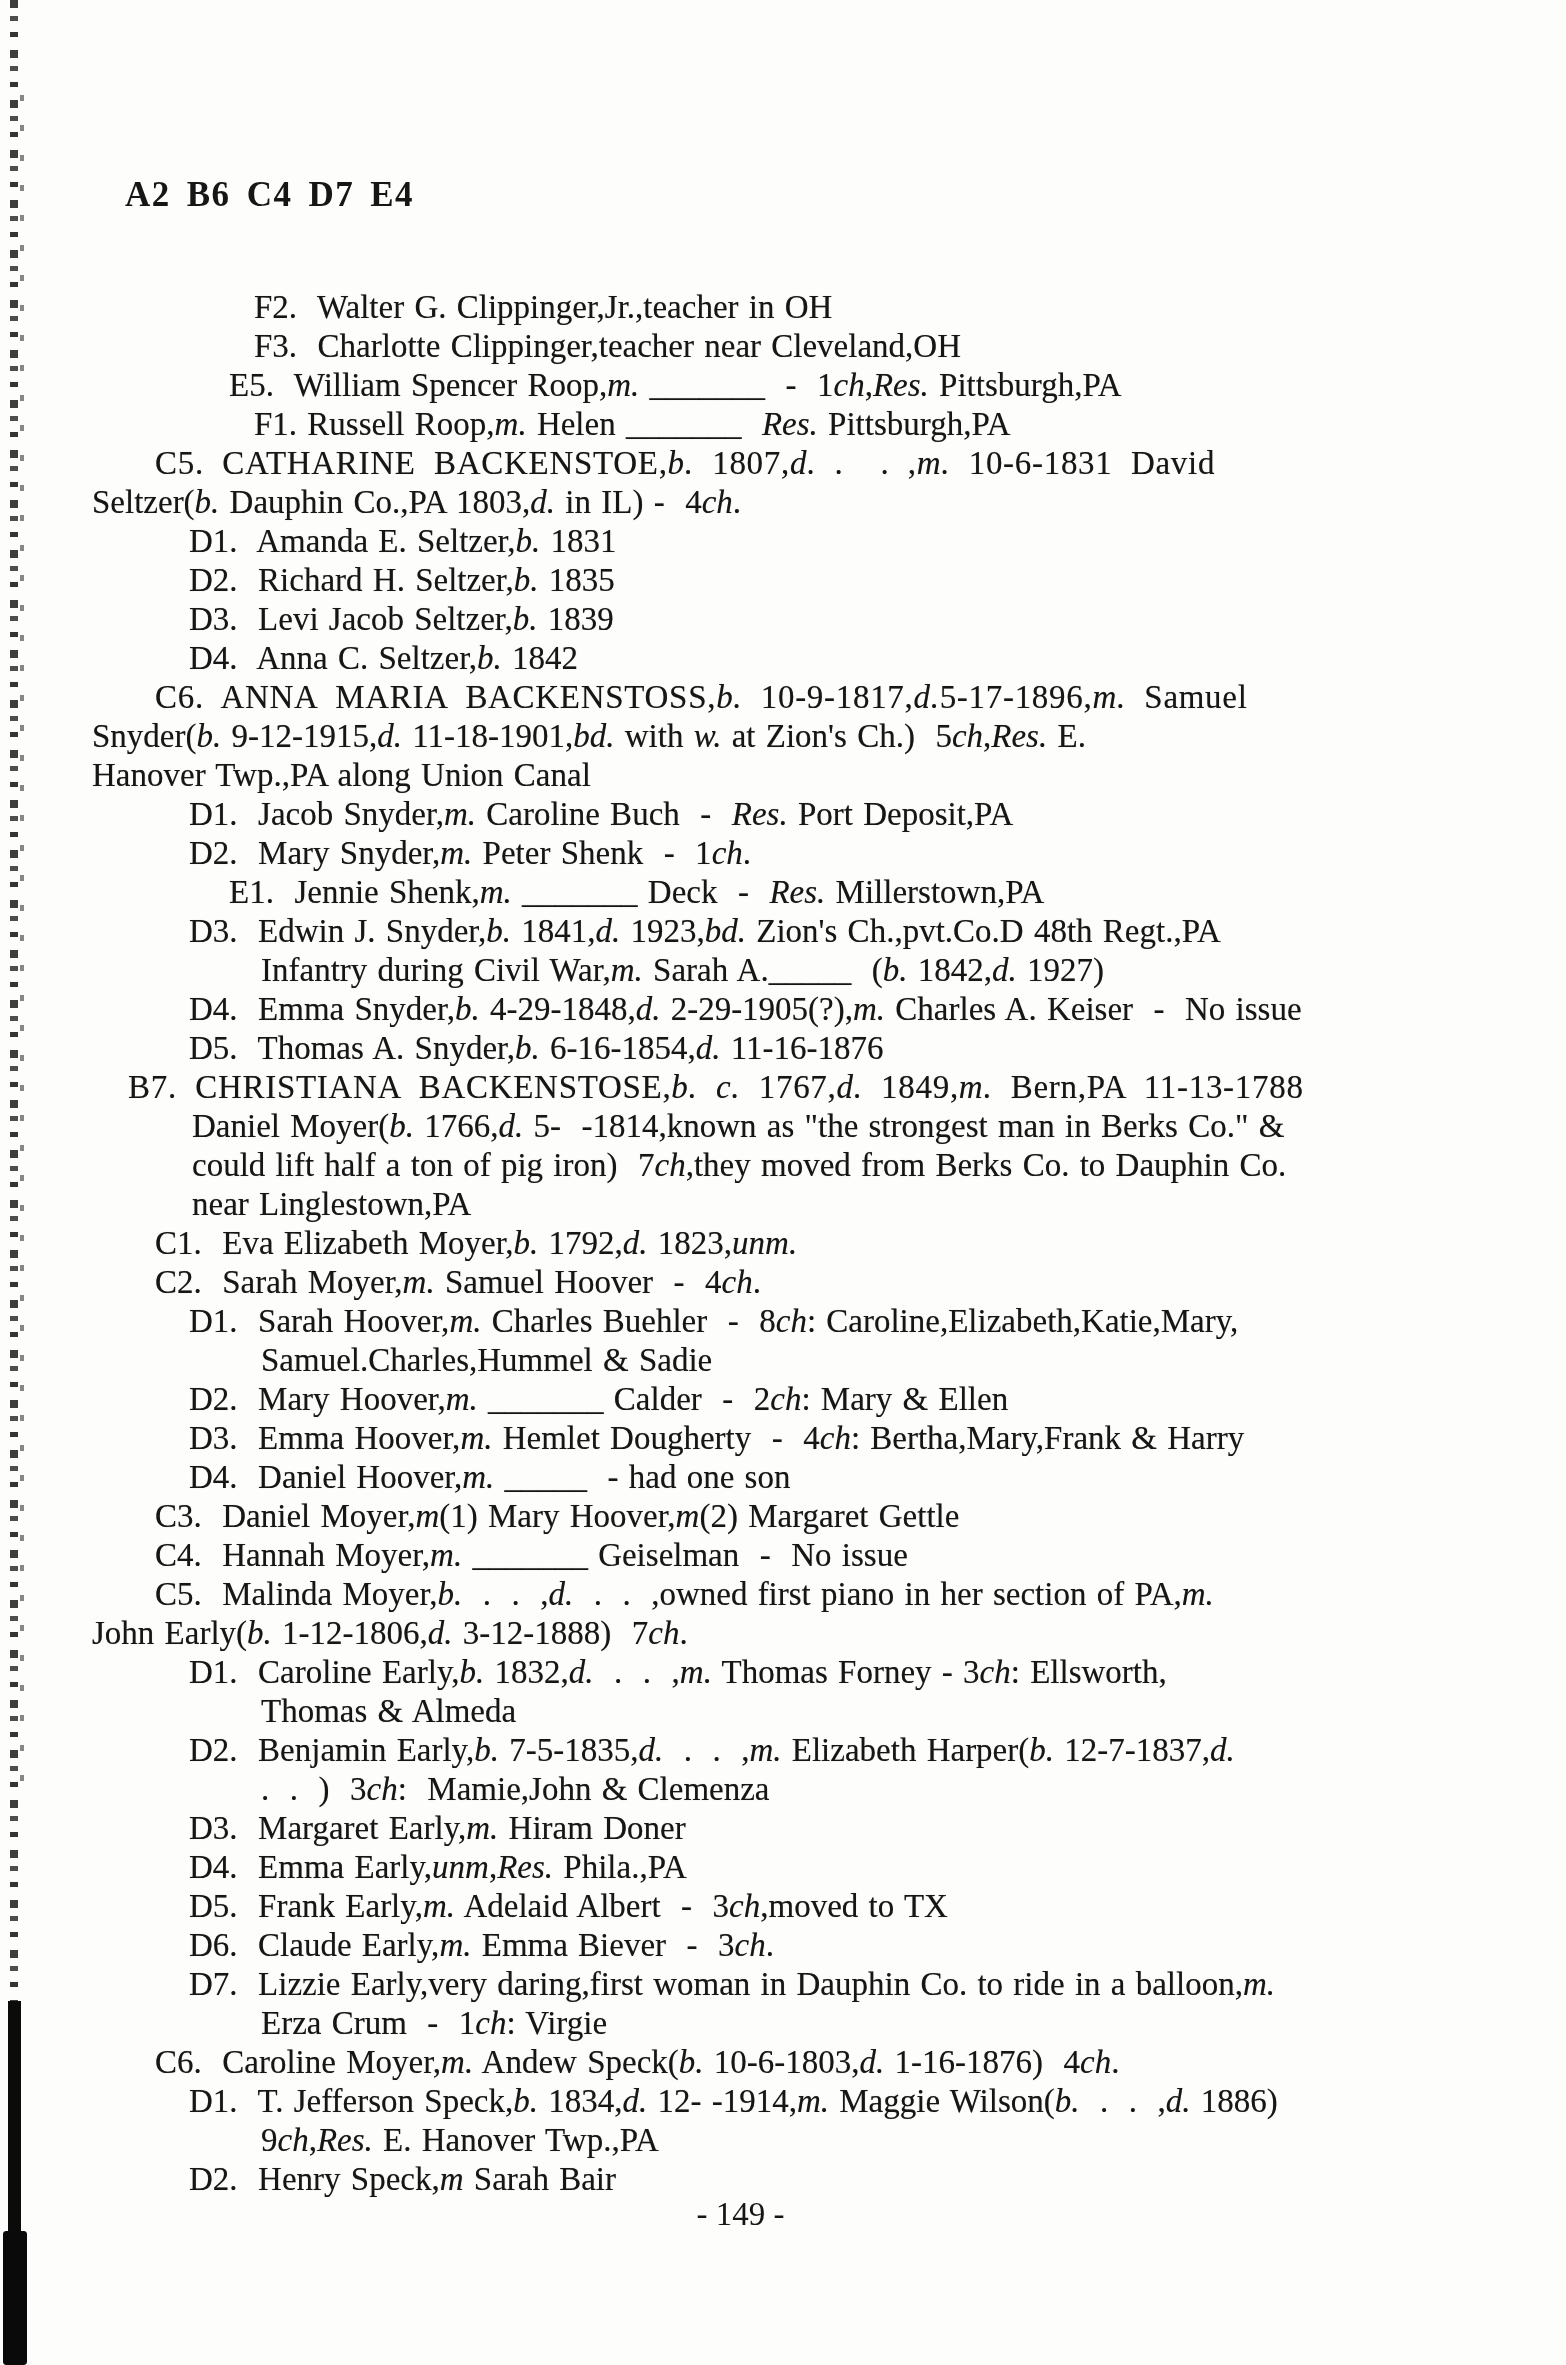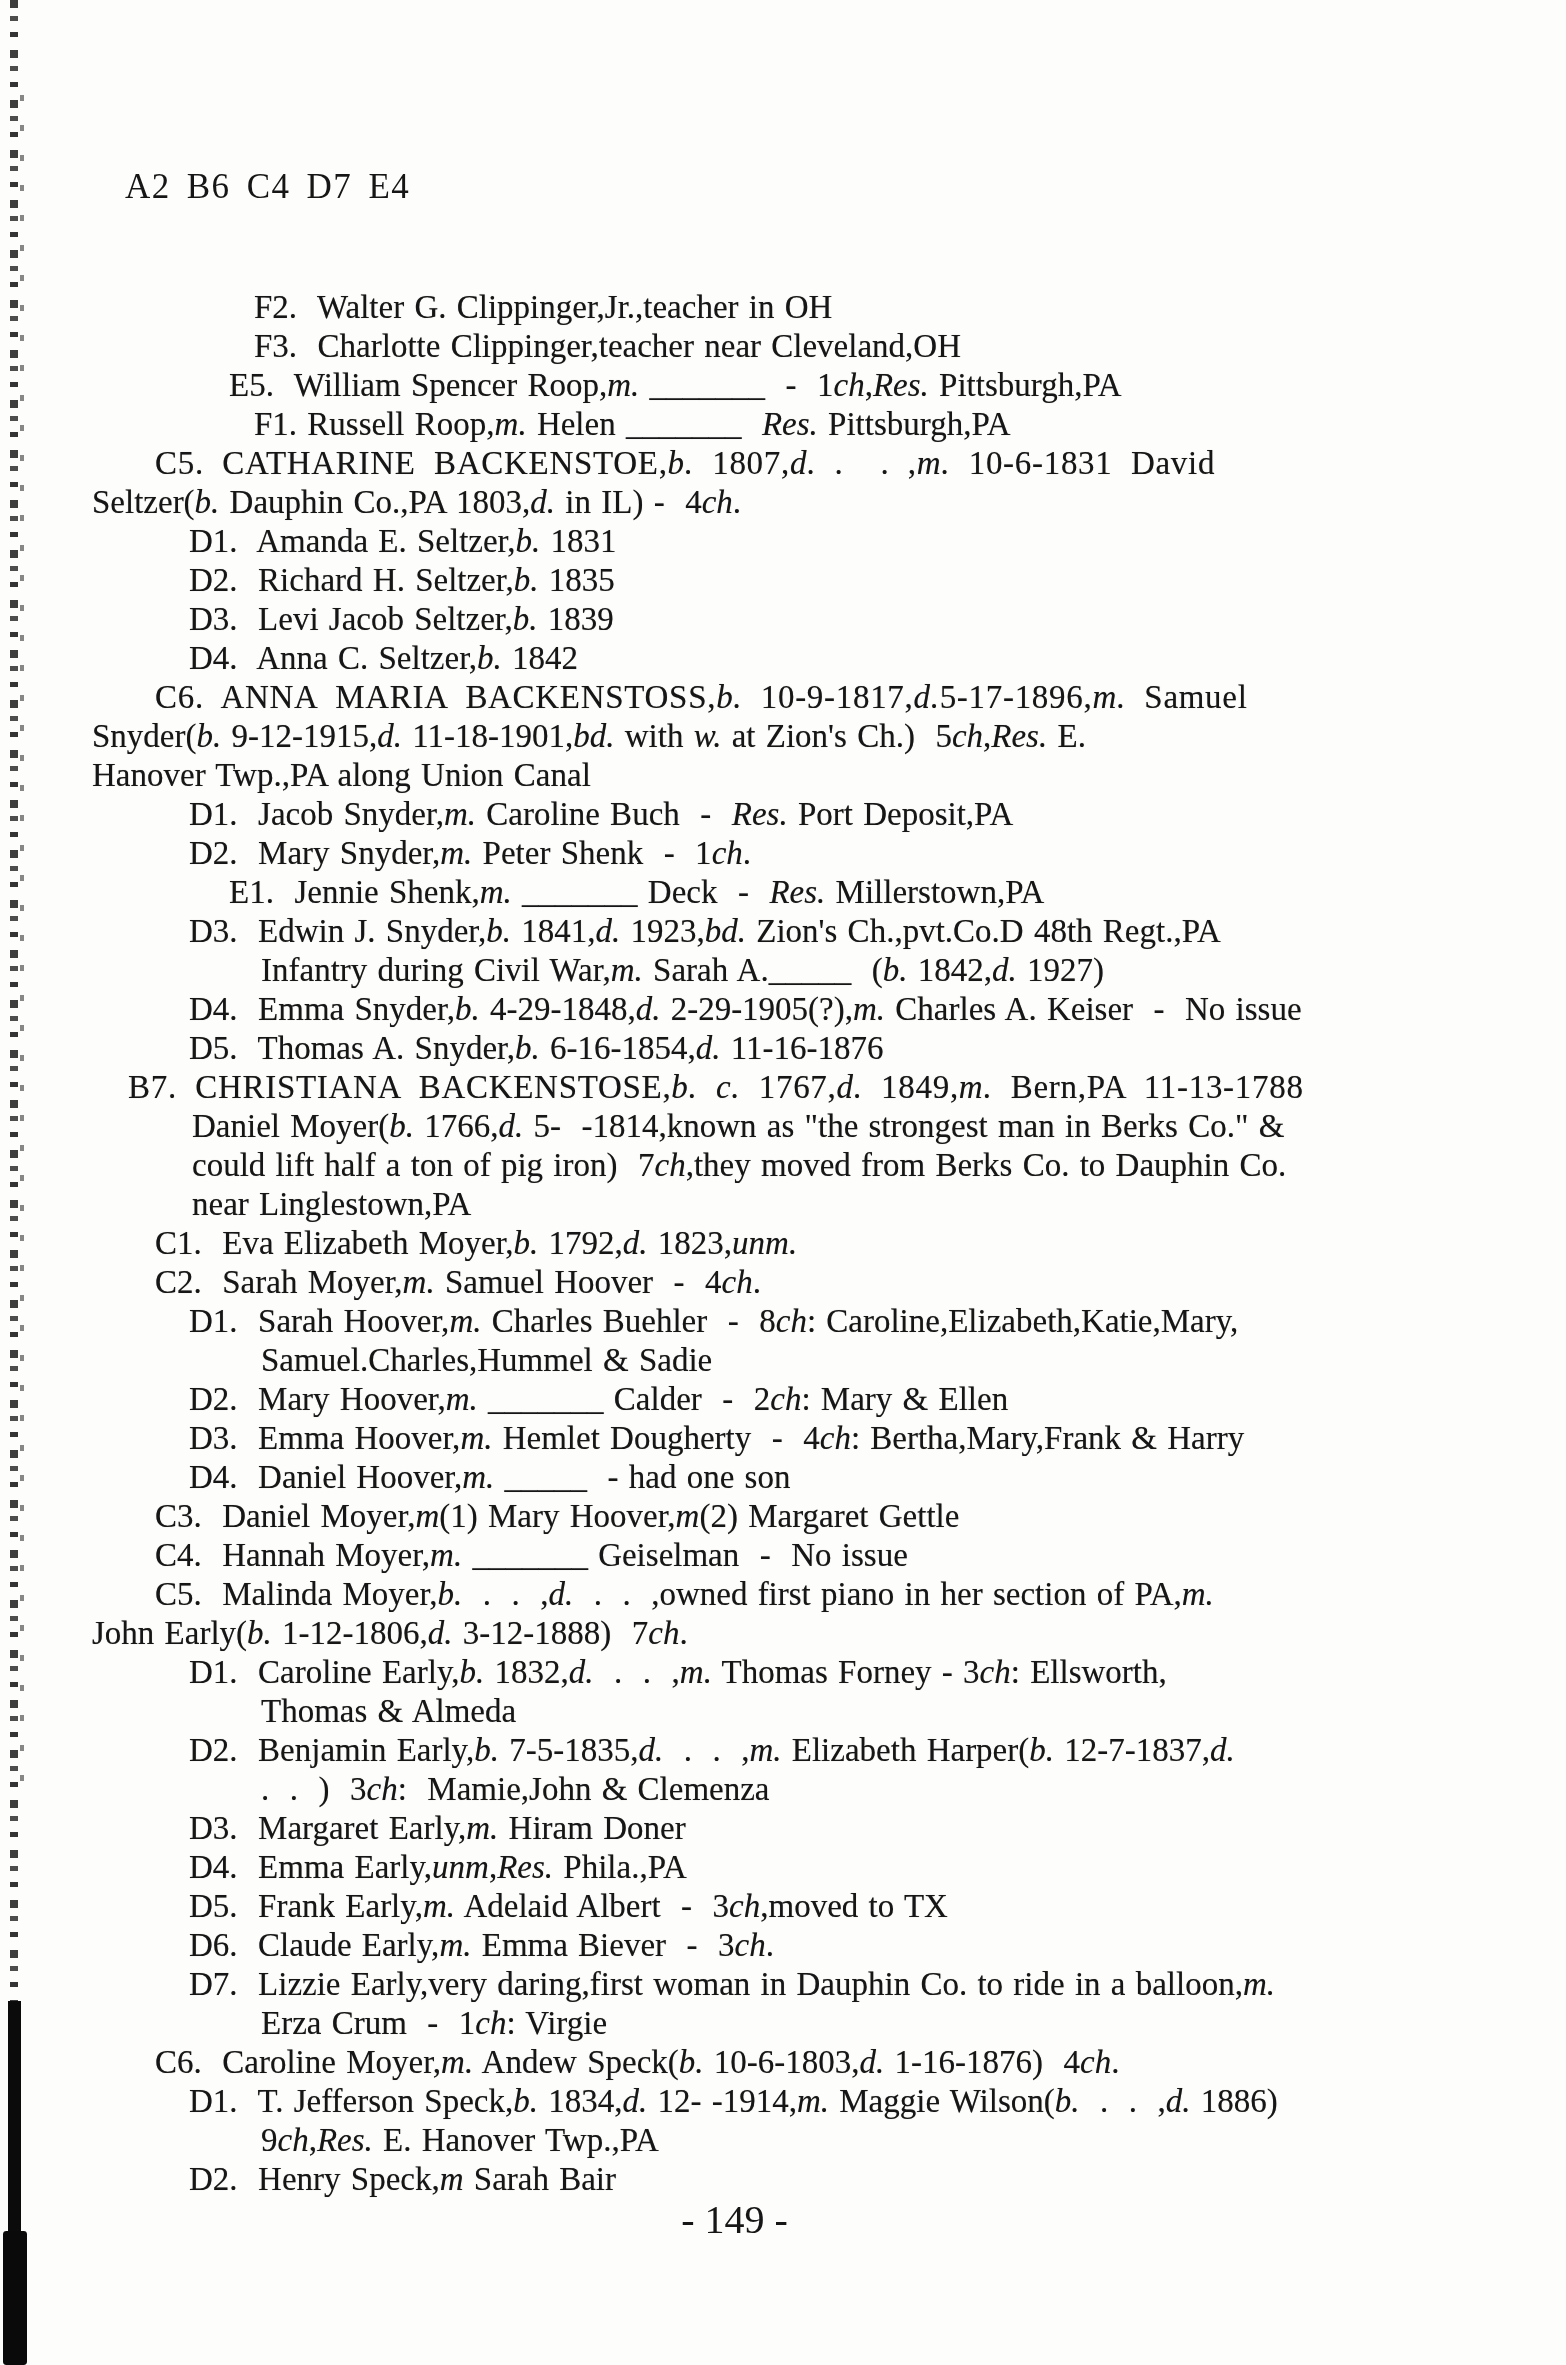--- a/index.html
+++ b/index.html
@@ -21,43 +21,43 @@
   }
   .edge-b{
     position:absolute;left:19.7px;top:95px;width:4.7px;height:1696px;
     background:repeating-linear-gradient(180deg,#262626 0 6.1px, rgba(0,0,0,0) 6.1px 30px);
     opacity:.55;
   }
   .edge-c{position:absolute;left:8.1px;top:2001px;width:13px;height:365px;background:#0b0b0b;}
   .edge-d{position:absolute;left:3.4px;top:2231px;width:24px;height:134px;background:#0a0a0a;border-radius:3.4px;}
 
   .heading{
-    position:absolute;left:125px;top:167px;
-    font-size:35px;font-weight:normal;letter-spacing:1.4px;word-spacing:6.1px;
+    position:absolute;left:125px;top:175px;
+    font-size:35px;font-weight:bold;letter-spacing:1.4px;word-spacing:6.1px;
     white-space:pre;
   }
   .text-block{position:absolute;left:0;top:288px;width:1387px;}
   .line{
     height:39px;line-height:39px;font-size:33px;
     white-space:pre;word-spacing:2px;
     text-shadow:0 0 0.7px rgba(10,10,10,.45);
   }
   .line i{font-style:italic;}
   .caps{word-spacing:9.5px;letter-spacing:0.7px;}
   .ind-b{margin-left:128px}
   .ind-c{margin-left:155px}
   .ind-d{margin-left:189px}
   .ind-e{margin-left:229px}
   .ind-f{margin-left:254px}
   .ind-cb{margin-left:192px}
   .ind-cc{margin-left:92px}
   .ind-cd{margin-left:261px}
   .footer{
-    position:absolute;top:2196px;left:2px;width:1465px;text-align:center;
-    font-size:40px;white-space:pre;
+    position:absolute;top:2196px;left:8px;width:1465px;text-align:center;
+    font-size:33px;white-space:pre;
   }
 </style>
 </head>
 <body>
 
 <div class="page">
   <div class="edge-a"></div>
   <div class="edge-b"></div>
   <div class="edge-c"></div>
   <div class="edge-d"></div>

